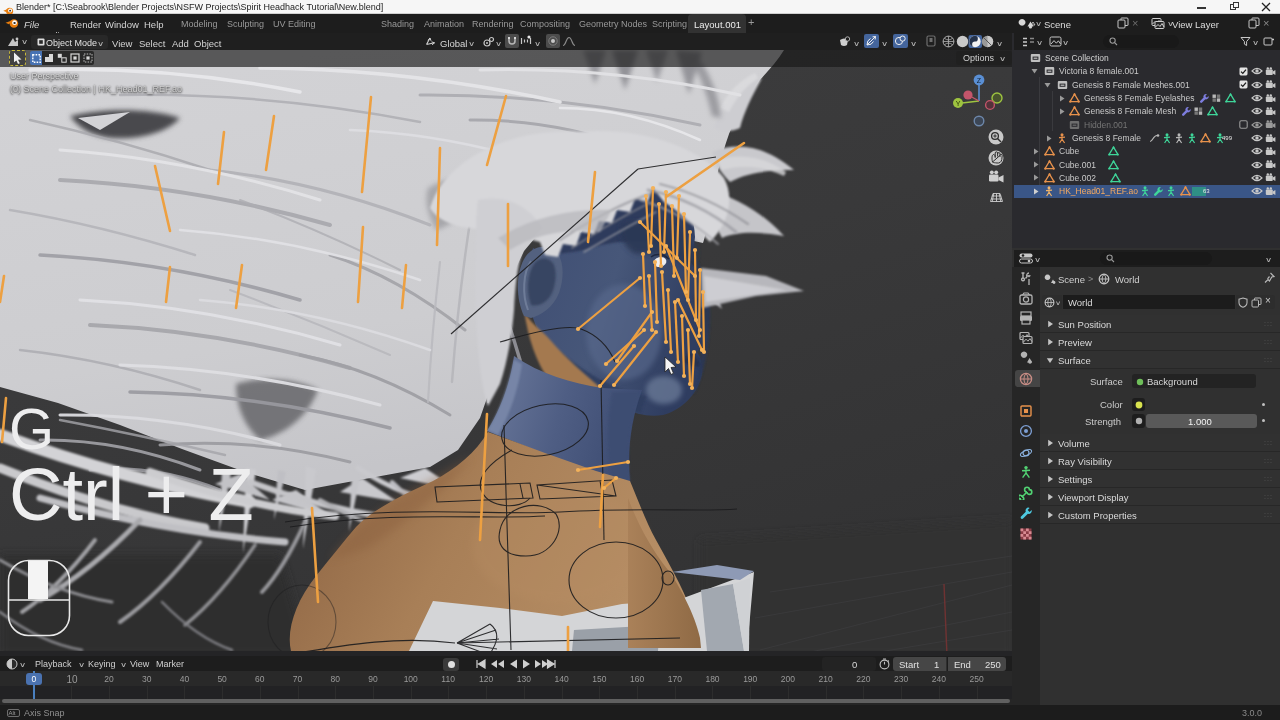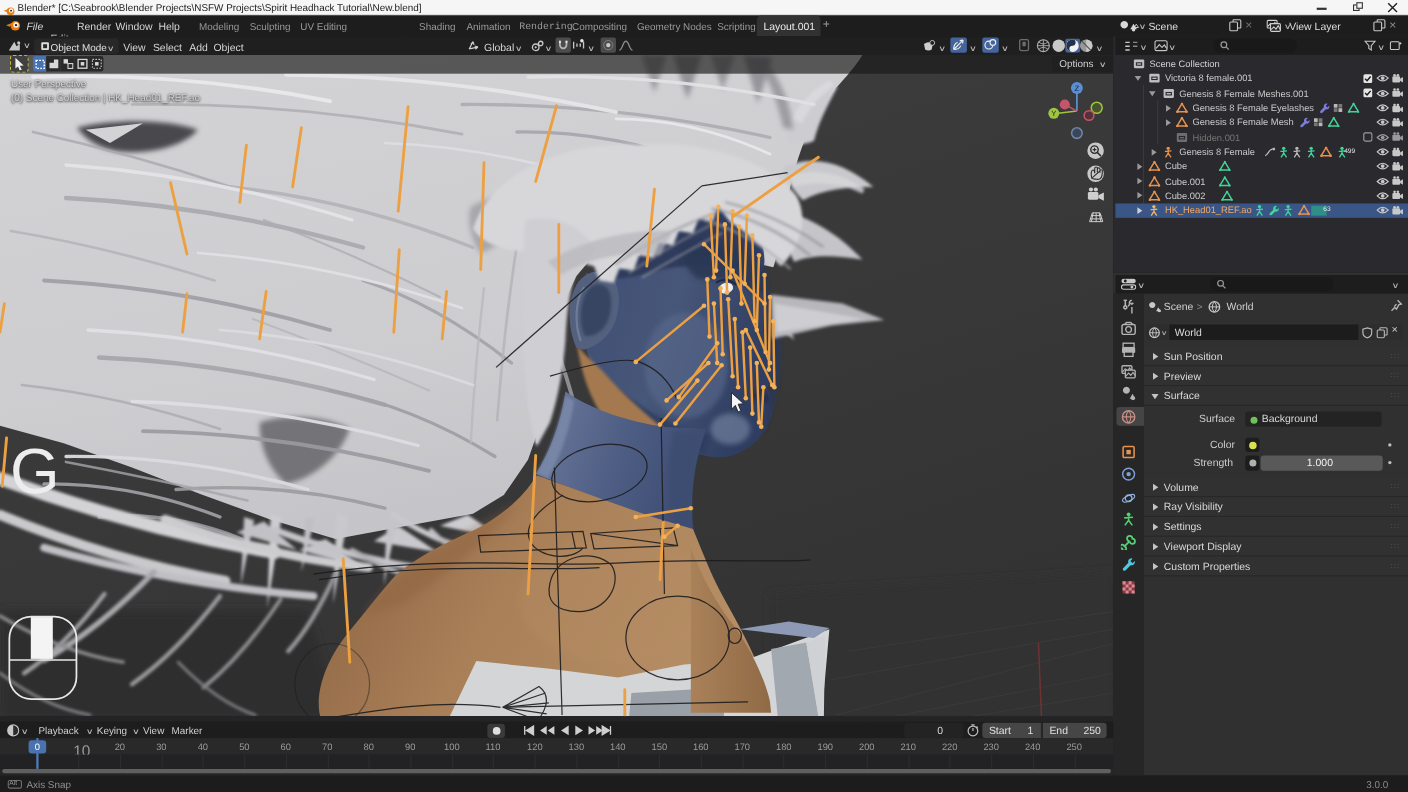--- a/index.html
+++ b/index.html
@@ -45,21 +45,21 @@
     <div class="abs txt" style="left:70px;top:18.5px;font-size:9.5px;color:#d4d4d4;">Render</div>
     <div class="abs txt" style="left:105px;top:18.5px;font-size:9.5px;color:#d4d4d4;">Window</div>
     <div class="abs txt" style="left:144px;top:18.5px;font-size:9.5px;color:#d4d4d4;">Help</div>
 
     <div class="abs txt" style="left:181px;top:18.5px;font-size:9px;color:#999;">Modeling</div>
     <div class="abs txt" style="left:227px;top:18.5px;font-size:9px;color:#999;">Sculpting</div>
     <div class="abs txt" style="left:273px;top:18.5px;font-size:9px;color:#999;">UV Editing</div>
     <div class="abs txt" style="left:322px;top:32px;font-size:9px;color:#999;">Texture Paint</div>
     <div class="abs txt" style="left:381px;top:18.5px;font-size:9px;color:#999;">Shading</div>
     <div class="abs txt" style="left:424px;top:18.5px;font-size:9px;color:#999;">Animation</div>
-    <div class="abs txt" style="left:472px;top:18.5px;font-size:9px;color:#999;font-family:Liberation Mono, monospace;">Rendering</div>
+    <div class="abs txt" style="left:472px;top:18.5px;font-size:9px;color:#999;">Rendering</div>
     <div class="abs txt" style="left:520px;top:18.5px;font-size:9px;color:#999;">Compositing</div>
     <div class="abs txt" style="left:579px;top:18.5px;font-size:9px;color:#999;">Geometry Nodes</div>
     <div class="abs txt" style="left:652px;top:18.5px;font-size:9px;color:#999;">Scripting</div>
     <div class="abs" style="left:688px;top:14px;width:58px;height:19px;background:#323232;border-radius:4px 4px 0 0;"></div>
     <div class="abs txt" style="left:694px;top:18.5px;font-size:9.5px;color:#ececec;">Layout.001</div>
     <div class="abs txt" style="left:748px;top:16px;font-size:11px;color:#9b9b9b;">+</div>
 
     <svg class="abs" style="left:1017px;top:17px;" width="20" height="13" viewBox="0 0 20 13">
       <path d="M5 2 a3.4 3.4 0 1 0 0.1 0 Z" fill="#d8d8d8"></path>
       <path d="M10.5 9.5 l3-5 3 5 Z" fill="#d8d8d8"></path>
@@ -439,20 +439,21 @@
             <circle cx="991.8" cy="172.3" r="1.9"></circle>
             <circle cx="996.2" cy="172.3" r="1.9"></circle>
           </g>
 <path d="M990.5 201.5 L993 193.5 H1000 L1002.5 201.5 Z M993.8 193.5 L992.2 201.5 M996.5 193.5 V201.5 M999.2 193.5 L1000.8 201.5 M991.8 196 H1001.2 M991 199 H1002" stroke="#cfcfcf" fill="none" stroke-width="0.9"></path>
 </g>
 <path d="M665 357 L665 372 L668.5 368.5 L671 374.5 L673.5 373.3 L671 367.5 L676 367 Z" fill="#f5f5f5" stroke="#222" stroke-width="0.8"></path>
 </svg>
 <div class="abs txt" style="left:10px;top:21px;font-size:9px;color:#d6d6d6;text-shadow:0 1px 2px rgba(30,30,30,0.85),0 0 2px rgba(30,30,30,0.6);">User Perspective</div>
 <div class="abs txt" style="left:10px;top:34px;font-size:9px;color:#cfcfcf;text-shadow:0 1px 2px rgba(30,30,30,0.85),0 0 2px rgba(30,30,30,0.6);">(0) Scene Collection | HK_Head01_REF.ao</div>
 <div class="abs txt" style="left:9px;top:345px;font-size:58px;color:#ededee;">G</div>
+<div class="abs txt" style="left:9px;top:402px;font-size:74px;color:#ededee;">Ctrl + Z</div>
 <svg class="abs" style="left:7px;top:509px;" width="64" height="78" viewBox="0 0 64 78">
         <rect x="1.5" y="1.5" width="61" height="75" rx="20" fill="none" stroke="#e8e8e8" stroke-width="1.6"></rect>
         <path d="M1.5 41 H62.5" stroke="#e8e8e8" stroke-width="1.4"></path>
         <rect x="21" y="2" width="20" height="38" fill="#f4f4f4"></rect>
       </svg></div>
 
   <div class="abs" style="left:0;top:33px;width:1012px;height:17px;background:#1f1f1f;"></div>
   <div class="abs" id="vpheader">
 
     <svg class="abs" style="left:6px;top:36px;" width="15" height="12" viewBox="0 0 15 12">
@@ -1122,21 +1123,21 @@
         <circle cx="5.5" cy="6.5" r="4.4" fill="none" stroke="#c0c0c0" stroke-width="1.1"></circle>
         <path d="M5.5 6.5 V3.8 M4 1 h3 M8.8 2.5 l1 1" stroke="#c0c0c0" stroke-width="1.1" fill="none"></path>
       </svg>
 <div class="abs" style="left:893px;top:657px;width:54px;height:14px;background:#464646;border-radius:3px 0 0 3px;border-right:1px solid #2e2e2e;"></div>
 <div class="abs txt" style="left:899px;top:658.5px;font-size:9.5px;color:#e0e0e0;">Start</div>
 <div class="abs txt" style="left:934px;top:658.5px;font-size:9.5px;color:#e0e0e0;">1</div>
 <div class="abs" style="left:948px;top:657px;width:58px;height:14px;background:#464646;border-radius:0 3px 3px 0;"></div>
 <div class="abs txt" style="left:954px;top:658.5px;font-size:9.5px;color:#e0e0e0;">End</div>
 <div class="abs txt" style="left:985px;top:658.5px;font-size:9.5px;color:#e0e0e0;">250</div>
 <div class="abs" style="left:0;top:671px;width:1012px;height:15px;background:#292929;"></div>
-<div class="abs txt" style="left:66.52px;top:674px;font-size:14px;color:#9a9a9a;">10</div>
+<div class="abs txt" style="left:66.52px;top:674px;font-size:10px;color:#9a9a9a;">10</div>
 <div class="abs txt" style="left:104.24px;top:674px;font-size:8.5px;color:#9a9a9a;">20</div>
 <div class="abs txt" style="left:141.96px;top:674px;font-size:8.5px;color:#9a9a9a;">30</div>
 <div class="abs txt" style="left:179.68px;top:674px;font-size:8.5px;color:#9a9a9a;">40</div>
 <div class="abs txt" style="left:217.4px;top:674px;font-size:8.5px;color:#9a9a9a;">50</div>
 <div class="abs txt" style="left:255.12px;top:674px;font-size:8.5px;color:#9a9a9a;">60</div>
 <div class="abs txt" style="left:292.84px;top:674px;font-size:8.5px;color:#9a9a9a;">70</div>
 <div class="abs txt" style="left:330.56px;top:674px;font-size:8.5px;color:#9a9a9a;">80</div>
 <div class="abs txt" style="left:368.28px;top:674px;font-size:8.5px;color:#9a9a9a;">90</div>
 <div class="abs txt" style="left:403.65px;top:674px;font-size:8.5px;color:#9a9a9a;">100</div>
 <div class="abs txt" style="left:441.36999999999995px;top:674px;font-size:8.5px;color:#9a9a9a;">110</div>

